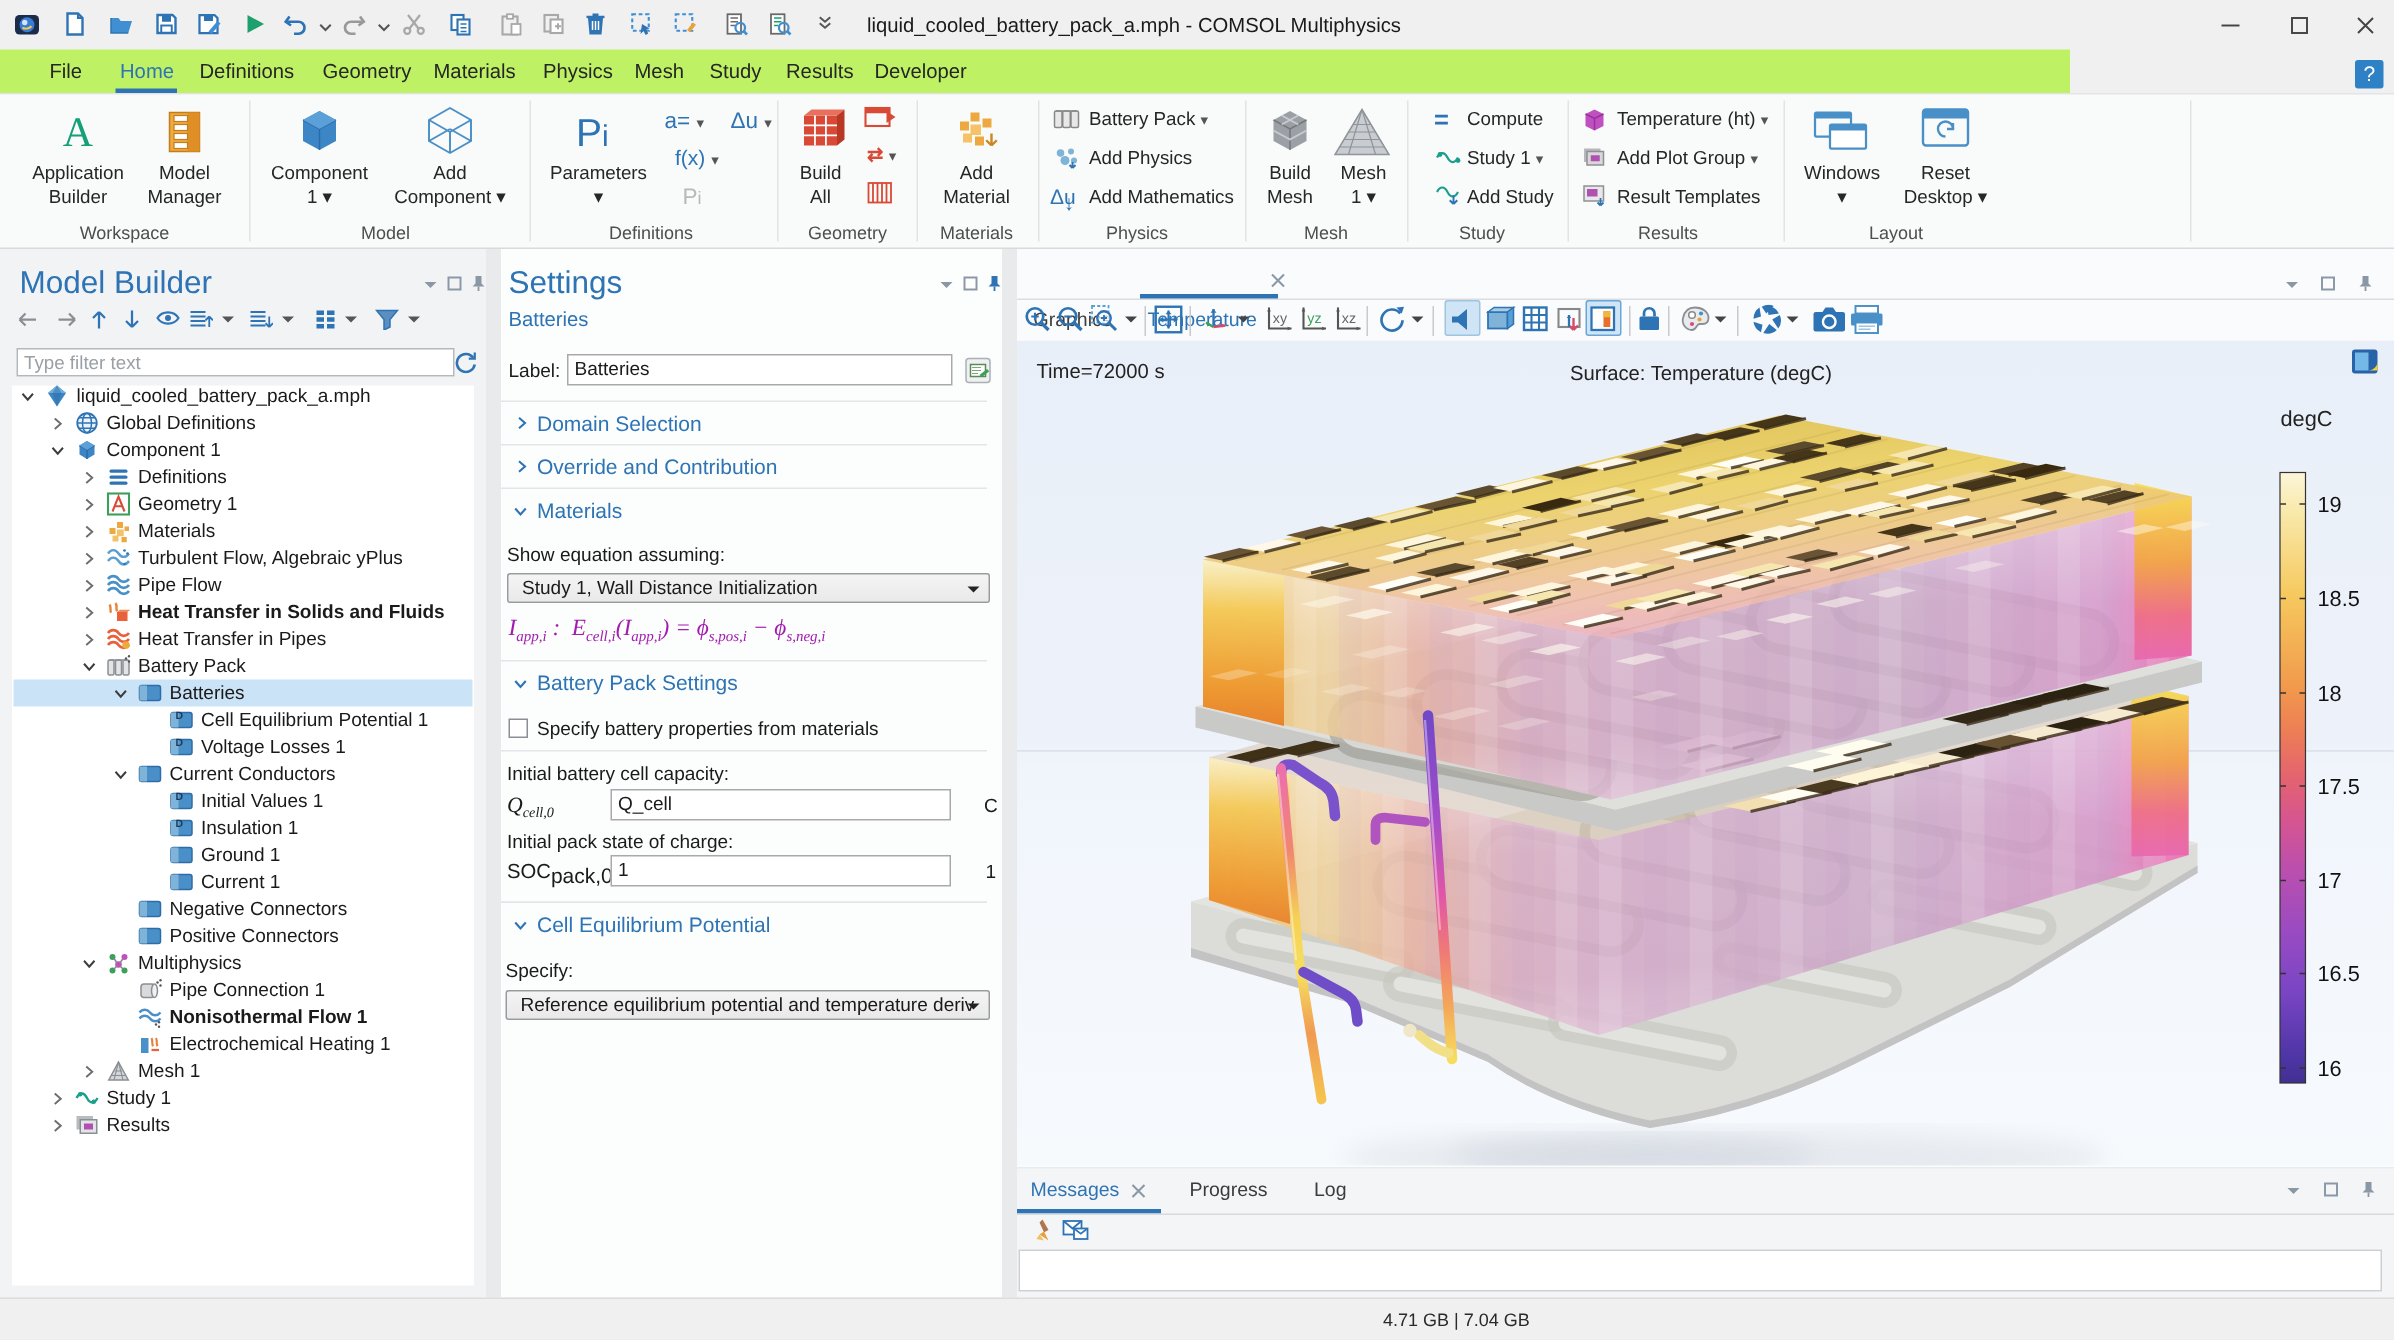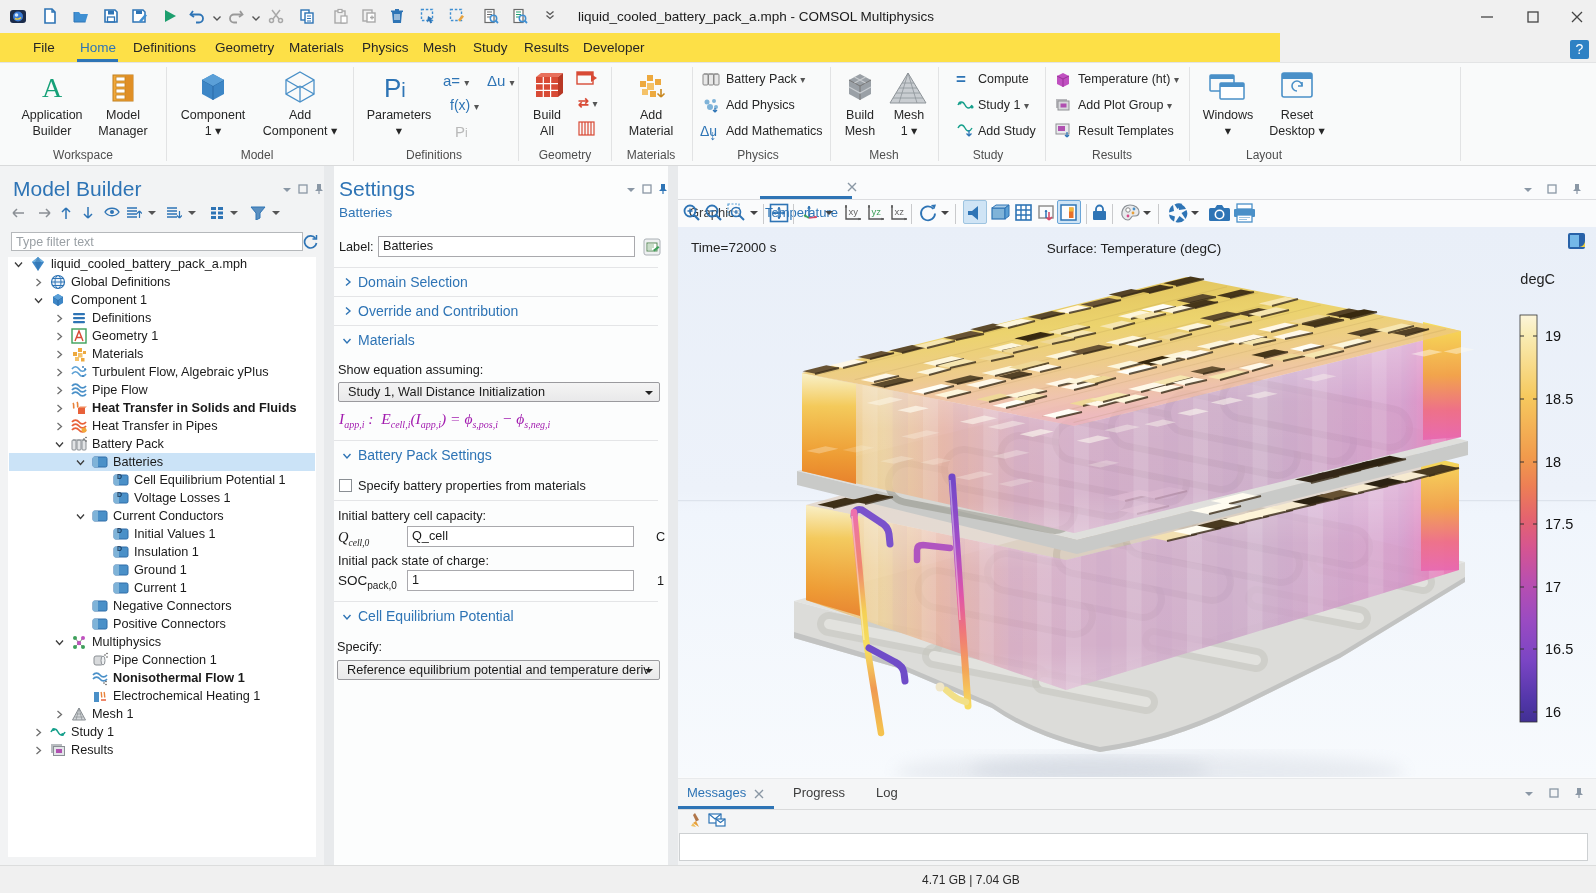--- a/index.html
+++ b/index.html
@@ -1,19 +1,19 @@
 <!DOCTYPE html>
 <html><head><meta charset="utf-8"><style>
 *{margin:0;padding:0;box-sizing:border-box;}
 html,body{width:1596px;height:893px;overflow:hidden;}
 body{font-family:"Liberation Sans",sans-serif;background:#f0f0f0;position:relative;font-size:13px;color:#1a1a1a;}
 .abs{position:absolute;}
 
 #titlebar{left:0;top:0;width:1596px;height:33px;background:#f0f0f0;}
-#menubar{left:0;top:33px;width:1280px;height:29px;background:#fde047;}
+#menubar{left:0;top:33px;width:1380px;height:29px;background:#bef264;}
 .menuitem{position:absolute;top:7px;font-size:13.5px;color:#262626;}
 #ribbon{left:0;top:62px;width:1596px;height:104px;background:#f9fafa;border-top:1px solid #e3e4e5;border-bottom:1px solid #d9dadb;}
 .rsep{position:absolute;top:4px;width:1px;height:94px;background:#e2e3e4;}
 .rlabel{position:absolute;top:85px;font-size:12px;color:#4e4e4e;text-align:center;}
 .bigbtn{position:absolute;text-align:center;font-size:12.5px;color:#262626;line-height:16px;}
 .rowbtn{position:absolute;font-size:12.5px;color:#262626;white-space:nowrap;}
 
 #mainbg{left:0;top:166px;width:1596px;height:699px;background:#e8eaec;}
 .panel{position:absolute;background:#f2f3f4;}
 .ptitle{font-size:21px;color:#2e74b5;}
@@ -688,21 +688,21 @@
   </svg>
 <div class="abs sechdr" style="left:358px;top:447px;">Battery Pack Settings</div>
 <div class="abs" style="left:339px;top:479px;width:13px;height:13px;background:#fff;border:1px solid #8a8f94;"></div>
 <div class="abs slabel" style="left:358px;top:479px;">Specify battery properties from materials</div>
 <div class="ssep" style="top:500px;"></div>
 <div class="abs slabel" style="left:338px;top:509px;">Initial battery cell capacity:</div>
 <div class="abs" style="left:338px;top:529px;font-family:'Liberation Serif',serif;font-style:italic;font-size:14.5px;">Q<sub style="font-size:9.5px;">cell,0</sub></div>
 <div class="sinput" style="left:407px;top:526px;width:227px;height:21px;">Q_cell</div>
 <div class="abs slabel" style="left:656px;top:530px;">C</div>
 <div class="abs slabel" style="left:338px;top:554px;">Initial pack state of charge:</div>
-<div class="abs" style="left:338px;top:573px;font-size:13.5px;">SOC<sub style="font-size:10px;">pack,0</sub></div>
+<div class="abs" style="left:338px;top:573px;font-size:13.5px;">SOC<sub style="font-size:14px;">pack,0</sub></div>
 <div class="sinput" style="left:407px;top:570px;width:227px;height:21px;">1</div>
 <div class="abs slabel" style="left:657px;top:574px;">1</div>
 <div class="ssep" style="top:601px;"></div>
 <div class="ssep" style="top:601px;"></div>
 <svg class="abs" style="left:342px;top:612px" width="10" height="10" viewBox="0 0 10 10">
     <path d="M1.5 3l3.5 4L8.5 3" fill="none" stroke="#2e74b5" stroke-width="1.4"></path>
   </svg>
 <div class="abs sechdr" style="left:358px;top:608px;">Cell Equilibrium Potential</div>
 <div class="abs slabel" style="left:337px;top:640px;">Specify:</div>
 <div class="sdrop" style="left:337px;top:660px;width:323px;height:20px;"></div>

